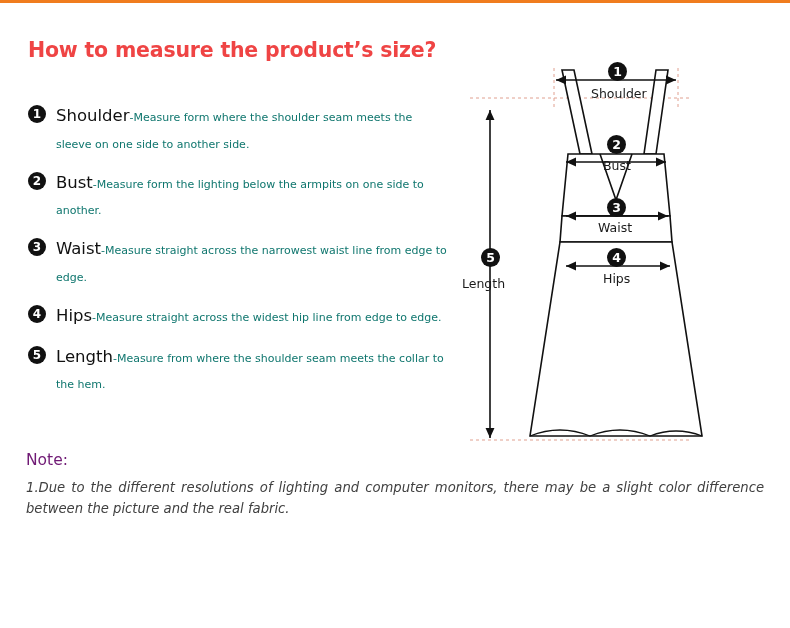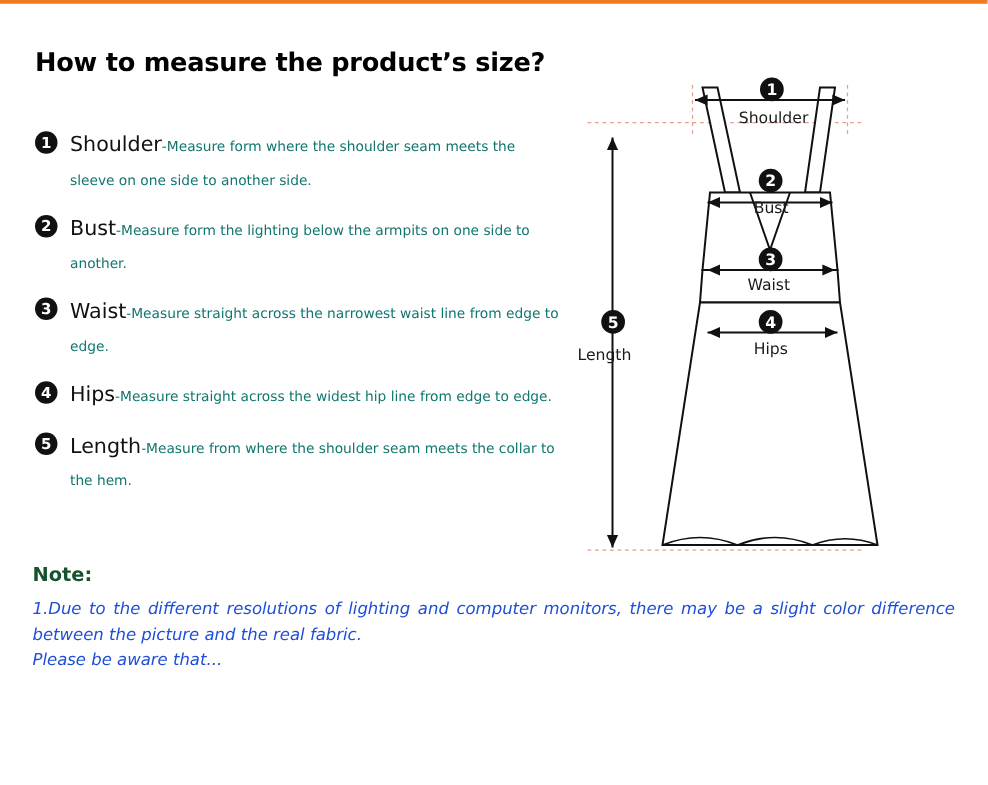--- a/index.html
+++ b/index.html
@@ -29,21 +29,21 @@
     height: 3px;
     background: #f07c1e;
   }
   .title {
     position: absolute;
     left: 28px;
     top: 38px;
     font-size: 20.5px;
     font-weight: bold;
     letter-spacing: -0.2px;
-    color: #000000;
+    color: #ef4444;
   }
   
   .list {
     position: absolute;
     left: 28px;
     top: 103px;
     width: 420px;
   }
   .item {
     position: relative;
@@ -72,32 +72,32 @@
   .item .desc {
     font-size: 11px;
     color: #0f766e;
   }
   
   .note-title {
     position: absolute;
     left: 26px;
     top: 451px;
     font-size: 15.5px;
-    font-weight: bold;
-    color: #14532d;
+    font-weight: normal;
+    color: #701a75;
   }
   .note-body {
     position: absolute;
     left: 26px;
     top: 478px;
     width: 738px;
     font-size: 13.2px;
     font-style: italic;
     line-height: 1.56;
-    color: #1d4ed8;
+    color: #404040;
     text-align: justify;
   }
   .note-body p {
     margin: 0;
   }
   .note-body p.last {
     text-align: left;
   }
   
   .diagram {
@@ -163,21 +163,20 @@
     <div class="item">
       <span class="bullet">5</span>
       <span class="term">Length</span><span class="desc">-Measure from where the shoulder seam meets the collar to the hem.</span>
     </div>
 
   </div>
 
   <div class="note-title">Note:</div>
   <div class="note-body">
     <p>1.Due to the different resolutions of lighting and computer monitors, there may be a slight color difference between the picture and the real fabric.</p>
-    <p class="last">Please be aware that...</p>
   </div>
 
   <div class="diagram">
     <svg width="320" height="400" viewBox="0 0 320 400">
 
       <g stroke="#e0a090" stroke-width="1" stroke-dasharray="3,3" fill="none">
         <line x1="20" y1="48" x2="240" y2="48"></line>
         <line x1="20" y1="390" x2="240" y2="390"></line>
         <line x1="104" y1="18" x2="104" y2="60"></line>
         <line x1="228" y1="18" x2="228" y2="60"></line>

